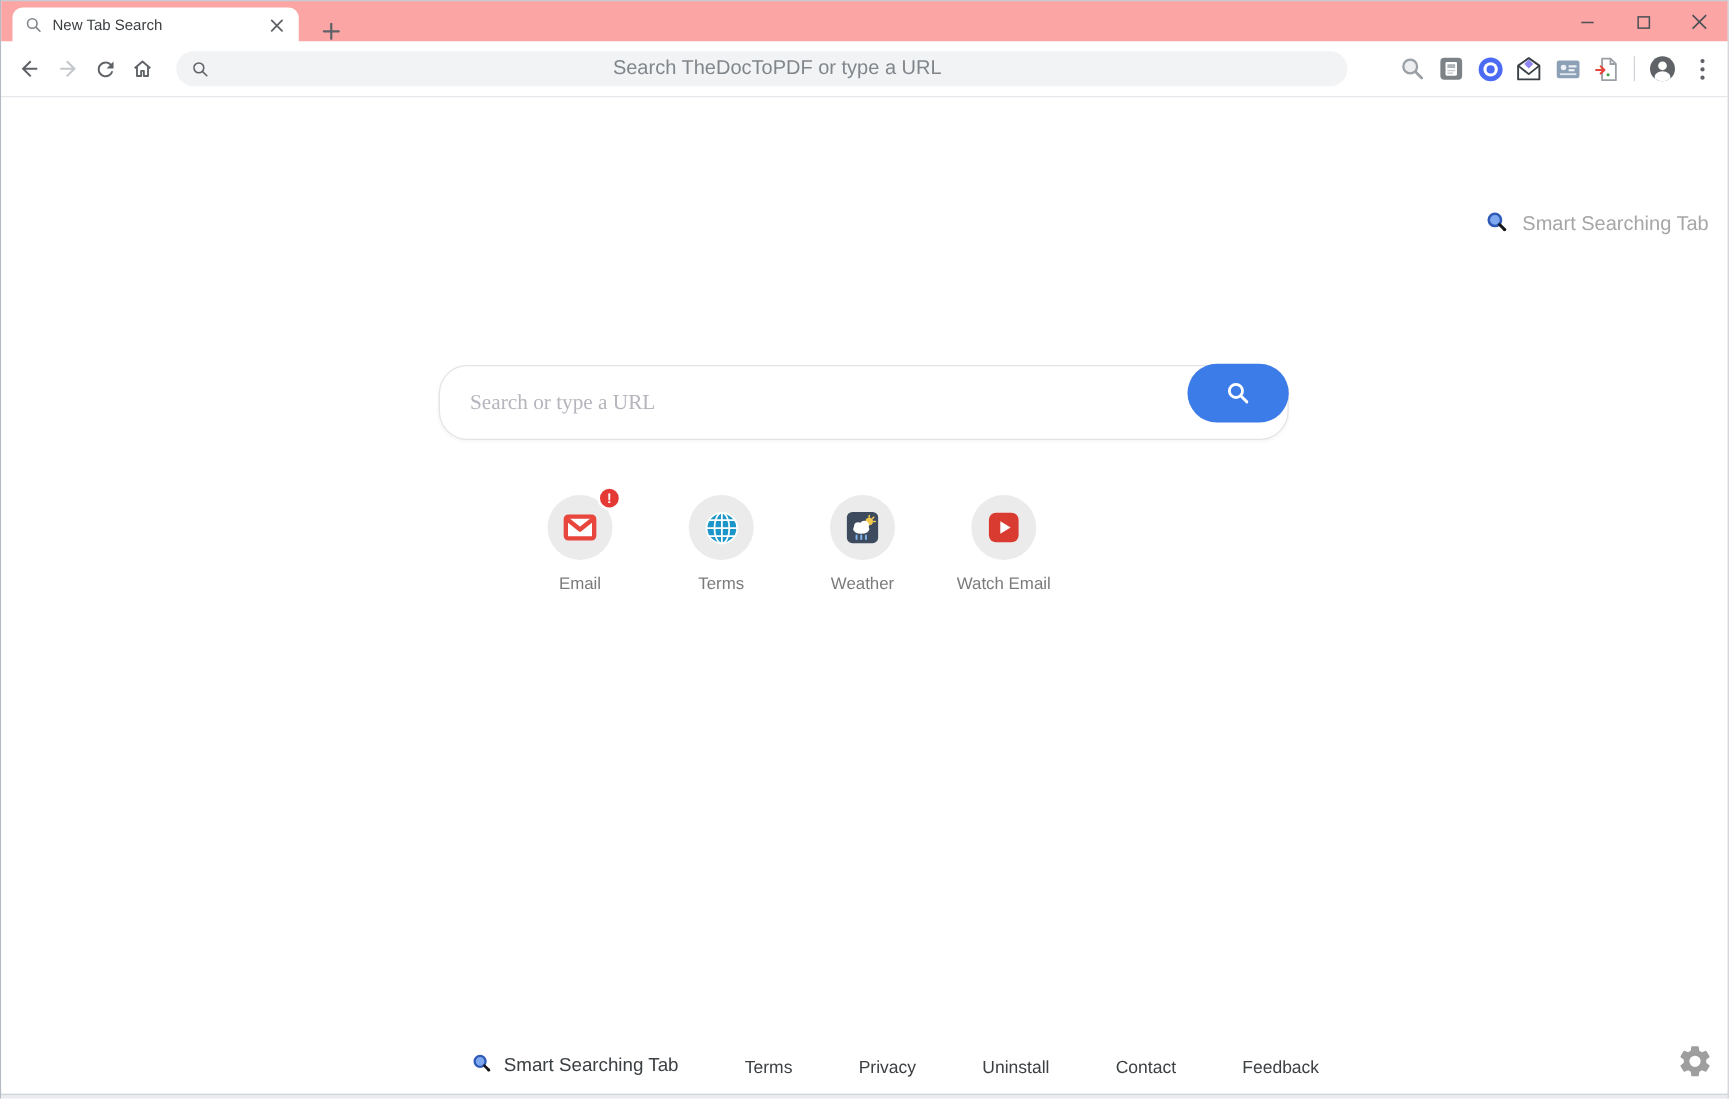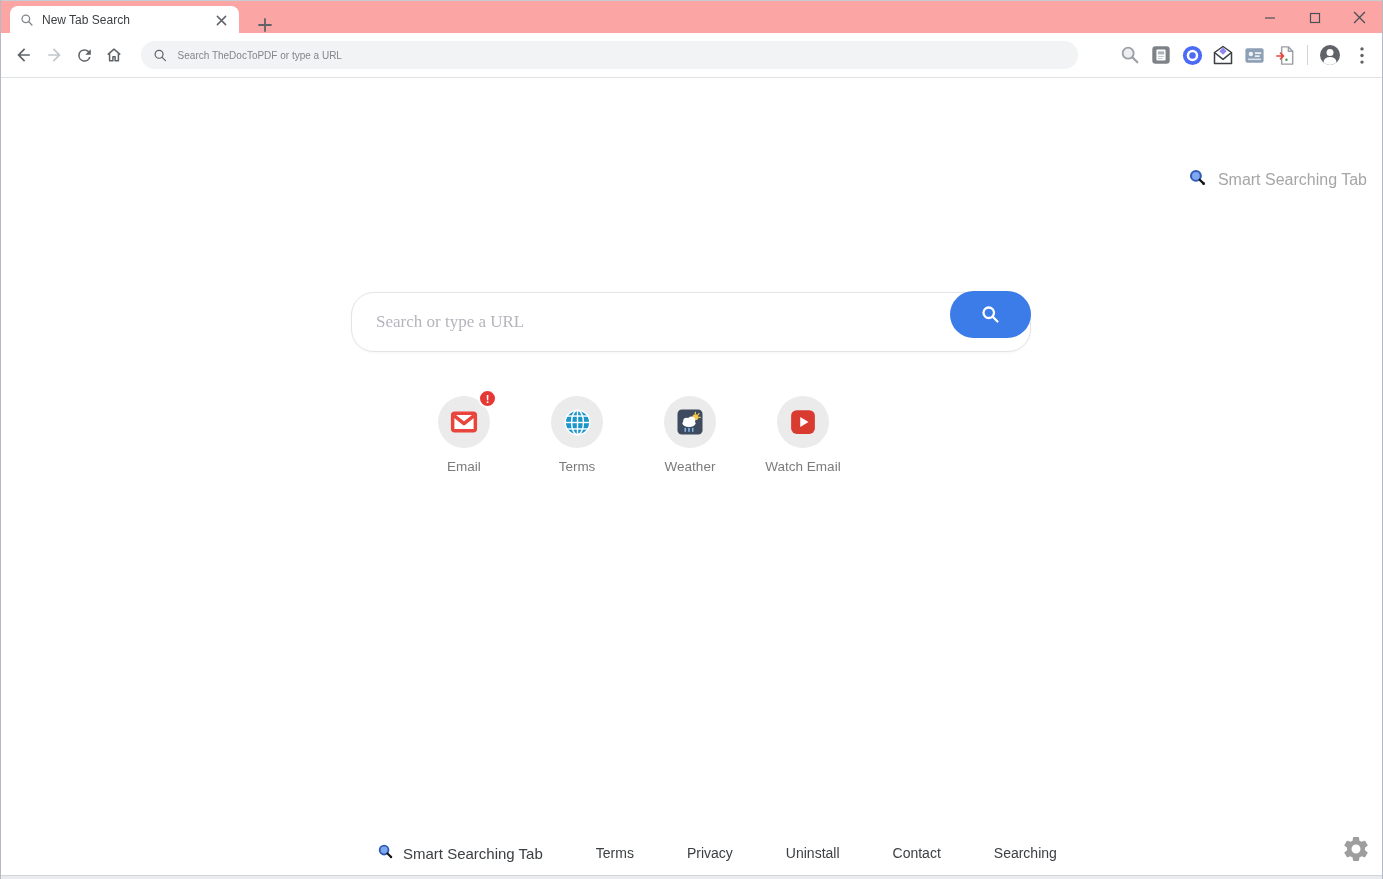--- a/index.html
+++ b/index.html
@@ -14,21 +14,21 @@
   .tab-close { width:17px; height:17px; border-radius:50%; display:flex; align-items:center; justify-content:center; cursor:pointer; }
   .tab-close svg { display:block; }
   .newtab-btn { position:absolute; left:250px; top:10px; width:28px; height:28px; border-radius:50%; display:flex; align-items:center; justify-content:center; cursor:pointer; }
   .win-controls { position:absolute; right:0; top:0; height:33px; display:flex; }
   .win-btn { width:45px; height:33px; display:flex; align-items:center; justify-content:center; cursor:pointer; }
 
   
   .toolbar { height:45px; background:#fff; display:flex; align-items:center; padding:0 9px 0 8px; border-bottom:1px solid #dfe1e5; }
   .nav-btn { width:30px; height:30px; display:flex; align-items:center; justify-content:center; border-radius:50%; cursor:pointer; flex:0 0 auto; }
   .addressbar { width:937px; height:28px; margin-left:12px; background:#f1f3f4; border-radius:14px; display:flex; align-items:center; padding:0 12px; flex:0 0 auto; }
-  .addressbar input { border:none; outline:none; background:transparent; font-size:10px; color:#3c4043; width:100%; margin-left:10px; font-family:"Liberation Sans", sans-serif; }
+  .addressbar input { border:none; outline:none; background:transparent; font-size:16px; color:#3c4043; width:100%; margin-left:10px; font-family:"Liberation Sans", sans-serif;text-align:center; }
   .addressbar input::placeholder { color:#80868b; }
   .ext-icons { display:flex; align-items:center; gap:7px; margin-left:40px; }
   .ext-btn { width:24px; height:24px; display:flex; align-items:center; justify-content:center; cursor:pointer; }
   .toolbar-sep { width:1px; height:20px; background:#d0d3d8; margin:0 10px; }
   .avatar-btn { width:24px; height:24px; cursor:pointer; }
   .kebab-btn { width:24px; height:24px; margin-left:10px; display:flex; align-items:center; justify-content:center; cursor:pointer; }
 
   
   .page { position:relative; height:796px; background:#fff; }
   .brand-top { position:absolute; top:90px; right:15px; display:flex; align-items:center; gap:11px; cursor:default; }
@@ -289,21 +289,21 @@
               <line x1="14.8" y1="14.8" x2="19.5" y2="19.5" stroke="#15171a" stroke-width="3" stroke-linecap="round"></line>
               <circle cx="19.8" cy="19.8" r="1.7" fill="#15171a"></circle>
             </svg>
         </span>
         <span>Smart Searching Tab</span>
       </div>
       <a class="footer-link">Terms</a>
       <a class="footer-link">Privacy</a>
       <a class="footer-link">Uninstall</a>
       <a class="footer-link">Contact</a>
-      <a class="footer-link">Searching</a>
+      <a class="footer-link">Feedback</a>
     </div>
 
     <div class="settings-gear">
       <svg width="30" height="30" viewBox="0 0 24 24">
           <path fill="#9e9e9e" d="M19.14 12.94a7.07 7.07 0 0 0 0-1.88l2.03-1.58a.49.49 0 0 0 .12-.62l-1.92-3.32a.49.49 0 0 0-.59-.22l-2.39.96a7.3 7.3 0 0 0-1.62-.94l-.36-2.54a.48.48 0 0 0-.48-.41h-3.84a.48.48 0 0 0-.48.41l-.36 2.54c-.59.24-1.13.56-1.62.94l-2.39-.96a.49.49 0 0 0-.59.22L2.73 8.86a.49.49 0 0 0 .12.62l2.03 1.58a7.07 7.07 0 0 0 0 1.88l-2.03 1.58a.49.49 0 0 0-.12.62l1.92 3.32c.13.22.39.31.59.22l2.39-.96c.49.38 1.03.7 1.62.94l.36 2.54c.04.24.24.41.48.41h3.84c.24 0 .44-.17.48-.41l.36-2.54a7.3 7.3 0 0 0 1.62-.94l2.39.96c.2.09.46 0 .59-.22l1.92-3.32a.49.49 0 0 0-.12-.62zM12 15.6A3.6 3.6 0 1 1 15.6 12 3.6 3.6 0 0 1 12 15.6z"></path>
         </svg>
     </div>
 
   </div>
 

